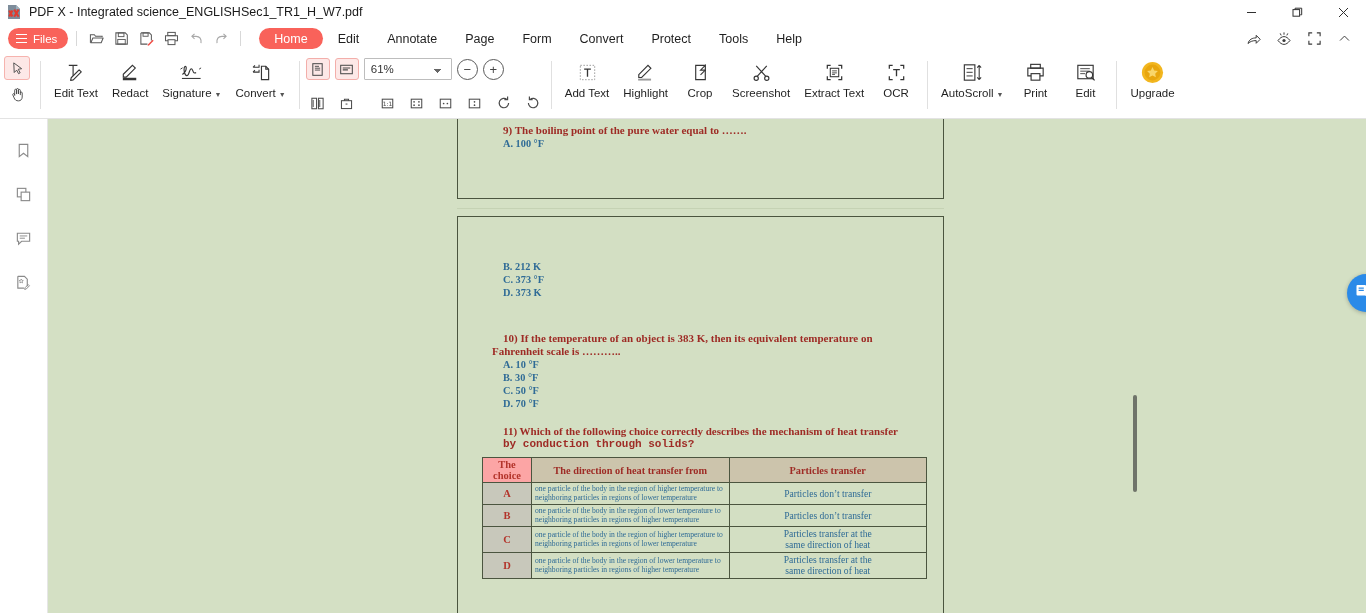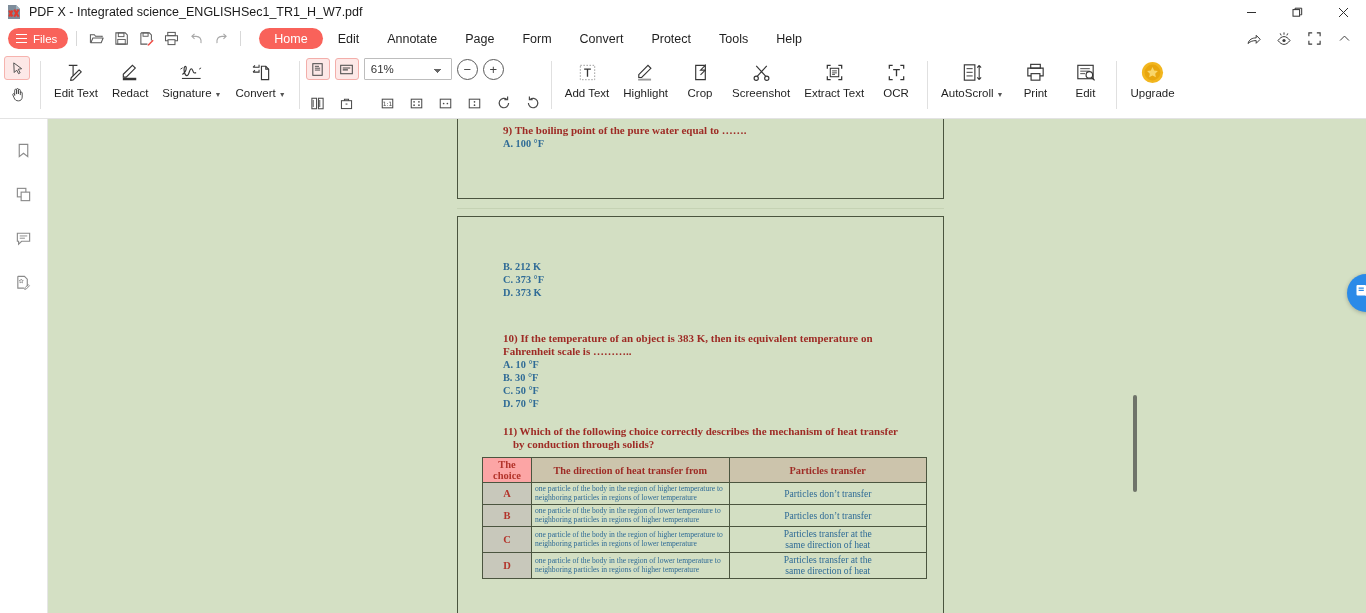--- a/index.html
+++ b/index.html
@@ -639,28 +639,28 @@
 
     <div class="pagegap"></div>
 
     <div class="page p2">
 
       <div class="doc-text opt" style="left:45px; top:44px;">B. 212 K</div>
       <div class="doc-text opt" style="left:45px; top:57px;">C. 373 °F</div>
       <div class="doc-text opt" style="left:45px; top:70px;">D. 373 K</div>
 
       <div class="doc-text q" style="left:45px; top:115px;">10) If the temperature of an object is 383 K, then its equivalent temperature on</div>
-      <div class="doc-text q" style="left:45px; top:128px;">Fahrenheit scale is ………..</div>
+      <div class="doc-text q" style="left:34px; top:128px;">Fahrenheit scale is ………..</div>
       <div class="doc-text opt" style="left:45px; top:142px;text-align:center;">A. 10 °F</div>
       <div class="doc-text opt" style="left:45px; top:155px;">B. 30 °F</div>
       <div class="doc-text opt" style="left:45px; top:168px;">C. 50 °F</div>
       <div class="doc-text opt" style="left:45px; top:181px;">D. 70 °F</div>
 
       <div class="doc-text q" style="left:45px; top:208px;">11) Which of the following choice correctly describes the mechanism of heat transfer</div>
-      <div class="doc-text q" style="left:55px; top:221px;">by conduction through solids?</div>
+      <div class="doc-text q" style="left:45px; top:221px;font-family:Liberation Mono, monospace;">by conduction through solids?</div>
 
       <table class="qtable" style="left:24px; top:240px; width:445px;">
         <thead>
           <tr>
             <td class="c-choice" style="background:#fca5a5;">
               <div>The</div>
               <div>choice</div>
             </td>
             <td>The direction of heat transfer from</td>
             <td>Particles transfer</td>

